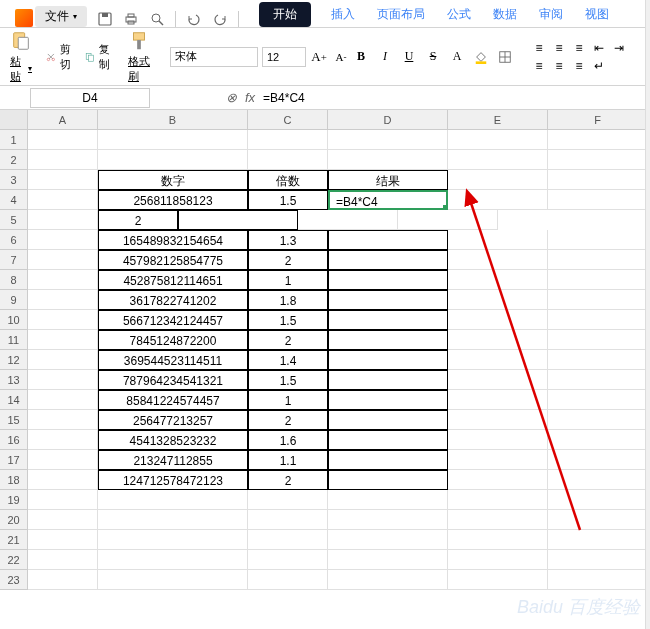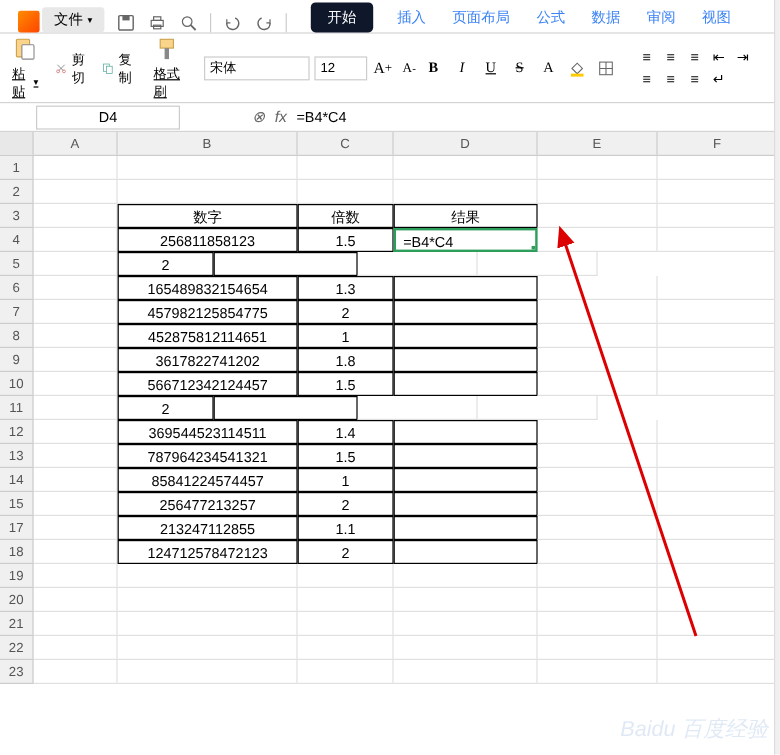--- a/index.html
+++ b/index.html
@@ -27,21 +27,21 @@
     .rsep { width: 1px; height: 48px; background: #ddd; margin: 0 2px; }
     .font-sel { width: 88px; height: 20px; border: 1px solid #ccc; font-size: 11px; padding: 0 4px; }
     .size-sel { width: 44px; height: 20px; border: 1px solid #ccc; font-size: 11px; padding: 0 4px; }
     .fmt-row { display: flex; gap: 6px; align-items: center; }
     .fmt-btn { width: 18px; height: 18px; display: flex; align-items: center; justify-content: center; cursor: pointer; font-family: "Times New Roman", serif; }
     .align-grid { display: flex; flex-direction: column; gap: 2px; }
     .align-row { display: flex; gap: 2px; }
     .align-btn { width: 18px; height: 16px; cursor: pointer; display: flex; align-items: center; justify-content: center; }
     
     
-    .formula-bar { display: flex; height: 24px; border-bottom: 1px solid #d4d4d4; align-items: center; }
+    .formula-bar { display: flex; height: 24px; border-bottom: 1px solid #d4d4d4; align-items: center; gap: 16px; }
     .name-box { width: 120px; height: 20px; border: 1px solid #ccc; margin-left: 30px; text-align: center; font-size: 12px; padding: 1px; }
     .fx-area { display: flex; align-items: center; margin-left: 60px; gap: 8px; }
     .fx-icon { cursor: pointer; color: #666; font-style: italic; font-size: 13px; }
     .formula-input { border: none; font-size: 12px; width: 300px; outline: none; background: transparent; }
     
     
     .sheet { position: relative; }
     .col-headers { display: flex; height: 20px; background: #f0f0f0; border-bottom: 1px solid #ccc; }
     .corner { width: 28px; border-right: 1px solid #ccc; background: #e8e8e8; }
     .col-h { border-right: 1px solid #ccc; text-align: center; font-size: 11px; color: #555; line-height: 20px; cursor: pointer; }
@@ -320,20 +320,21 @@
         <div class="cell col-A"></div>
         <div class="cell col-B bordered">566712342124457</div>
         <div class="cell col-C bordered">1.5</div>
         <div class="cell col-D bordered"></div>
         <div class="cell col-E"></div>
         <div class="cell col-F"></div>
       </div>
       <div class="row">
         <div class="row-h">11</div>
         <div class="cell col-A"></div>
+        <div class="cell col-B bordered">7845124872200</div>
         <div class="cell col-C bordered">2</div>
         <div class="cell col-D bordered"></div>
         <div class="cell col-E"></div>
         <div class="cell col-F"></div>
       </div>
       <div class="row">
         <div class="row-h">12</div>
         <div class="cell col-A"></div>
         <div class="cell col-B bordered">369544523114511</div>
         <div class="cell col-C bordered">1.4</div>
@@ -357,20 +358,29 @@
         <div class="cell col-C bordered">1</div>
         <div class="cell col-D bordered"></div>
         <div class="cell col-E"></div>
         <div class="cell col-F"></div>
       </div>
       <div class="row">
         <div class="row-h">15</div>
         <div class="cell col-A"></div>
         <div class="cell col-B bordered">256477213257</div>
         <div class="cell col-C bordered">2</div>
+        <div class="cell col-D bordered"></div>
+        <div class="cell col-E"></div>
+        <div class="cell col-F"></div>
+      </div>
+      <div class="row">
+        <div class="row-h">16</div>
+        <div class="cell col-A"></div>
+        <div class="cell col-B bordered">4541328523232</div>
+        <div class="cell col-C bordered">1.6</div>
         <div class="cell col-D bordered"></div>
         <div class="cell col-E"></div>
         <div class="cell col-F"></div>
       </div>
       <div class="row">
         <div class="row-h">17</div>
         <div class="cell col-A"></div>
         <div class="cell col-B bordered">213247112855</div>
         <div class="cell col-C bordered">1.1</div>
         <div class="cell col-D bordered"></div>

